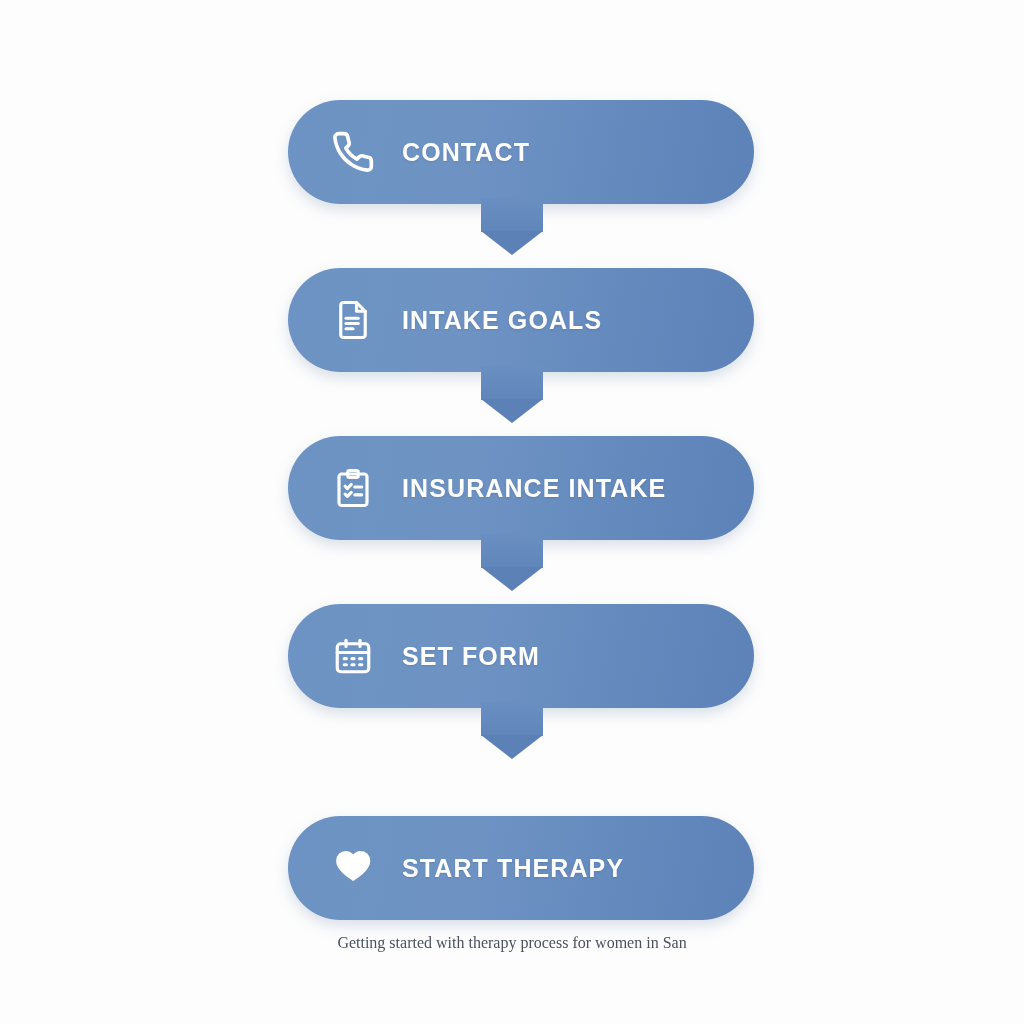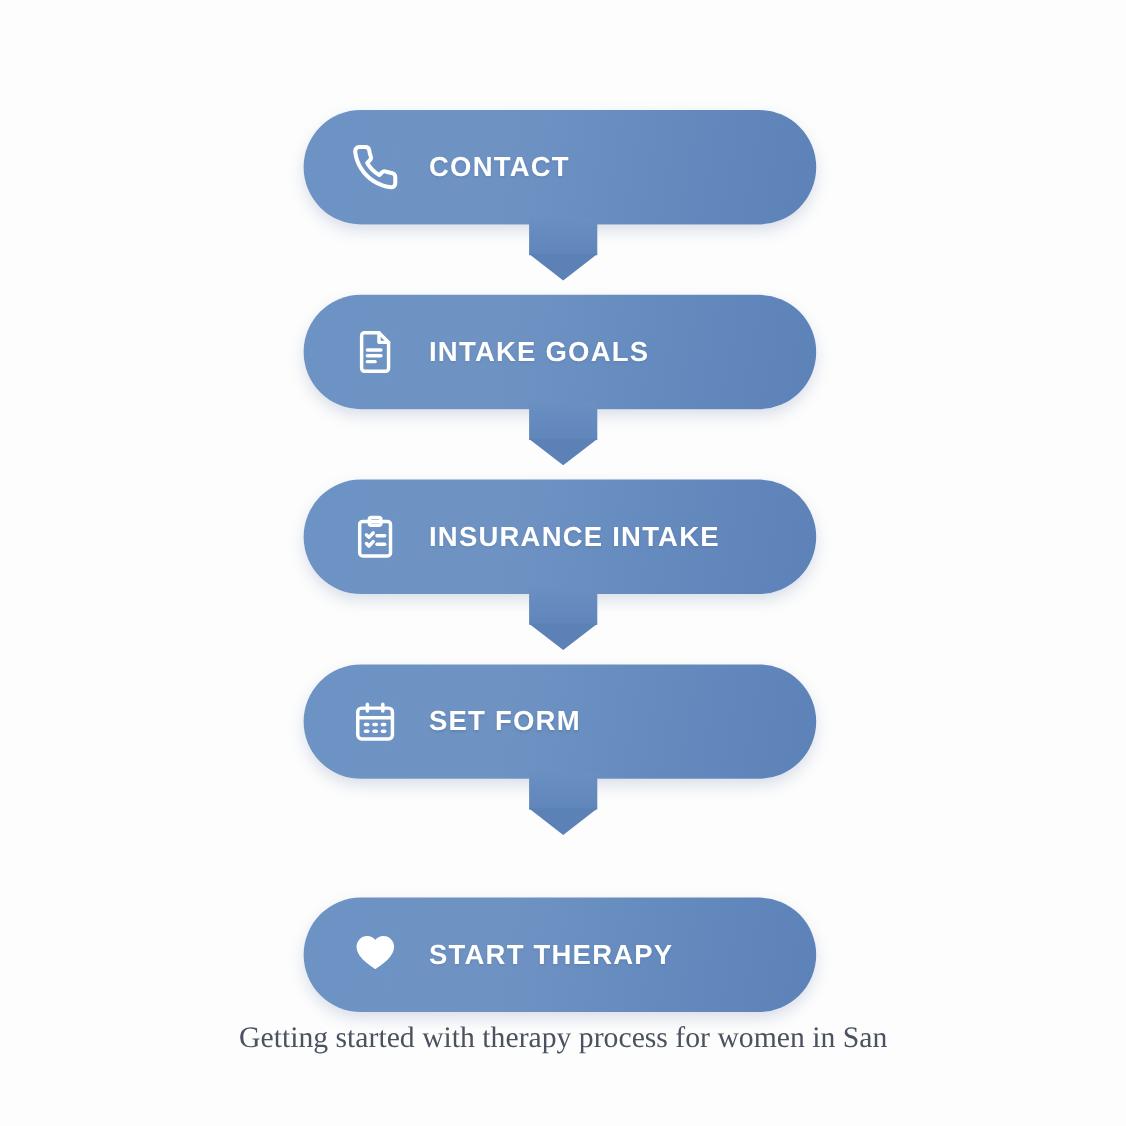--- a/index.html
+++ b/index.html
@@ -21,21 +21,21 @@
   }
   .flow {
     position: absolute;
     left: 0;
     top: 0;
     width: 1024px;
     height: 1024px;
   }
   .step-wrap {
     position: absolute;
-    left: 276px;
+    left: 288px;
     width: 466px;
   }
   .step {
     position: relative;
     width: 466px;
     height: 104px;
     border-radius: 52px;
     background: linear-gradient(100deg, #6d93c4 0%, #6e93c3 38%, #6489bd 72%, #5c82b8 100%);
     box-shadow: 0 6px 14px rgba(90, 120, 160, 0.22);
     display: flex;
@@ -92,21 +92,21 @@
     border-top: 24px solid #5b81b6;
   }
   .caption {
     position: absolute;
     left: 0;
     top: 928px;
     width: 1024px;
     text-align: center;
     color: #4a5260;
     font-family: "Liberation Serif", serif;
-    font-size: 27px;
+    font-size: 16px;
     line-height: 30px;
   }
   .caption .line {
     display: block;
   }
 </style>
 </head>
 <body>
 
 <div class="canvas">

